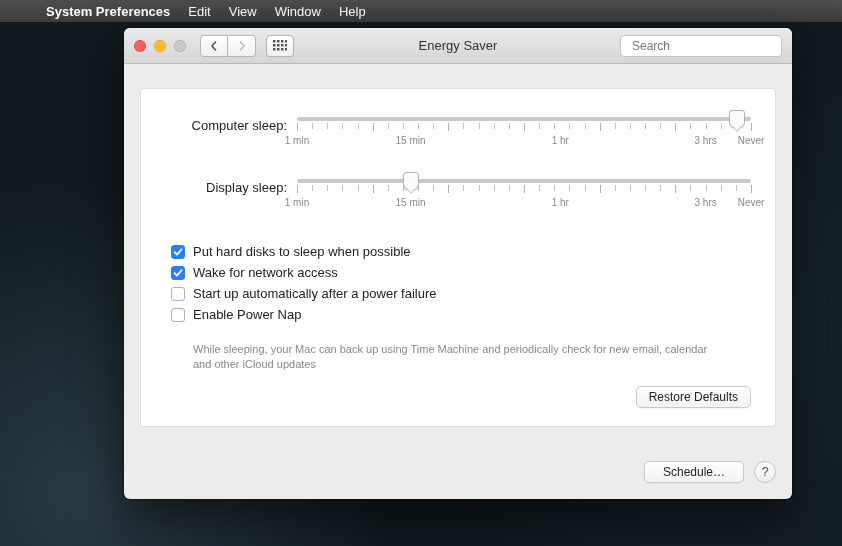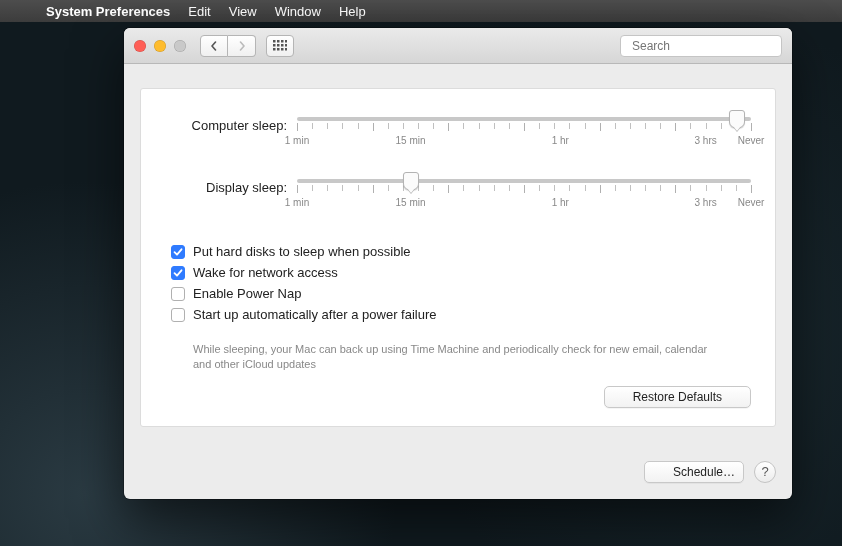--- a/index.html
+++ b/index.html
@@ -50,21 +50,21 @@
   .marks { position:relative; margin-top:14px; font-size:10px; color:#888; height:12px; }
   .mark { position:absolute; transform:translateX(-50%); white-space:nowrap; }
 
   .checks { margin-top: 4px; }
   .check-row { display:flex; align-items:flex-start; gap:8px; font-size:13px; color:#222; padding:3px 0 3px 6px; }
   .cb { width:14px; height:14px; border:1px solid #b0b0b0; border-radius:3px; background:#fff; flex-shrink:0; margin-top:1px; display:flex; align-items:center; justify-content:center; }
   .cb.checked { background:#2f7bff; border-color:#2f7bff; }
   .cb.checked svg { display:block; } .cb svg { display:none; }
   .helper { font-size:11px; color:#888; margin-left:28px; margin-top:17px; max-width: 520px; line-height:1.35; }
 
-  .btn { height:22px; padding:0 28px; font-size:12px; color:#222; background:linear-gradient(#fff,#f2f2f2); border:1px solid #c8c8c8; border-radius:5px; box-shadow:0 1px 0 rgba(0,0,0,.04); cursor:default; }
+  .btn { height:22px; padding:0 12px; font-size:12px; color:#222; background:linear-gradient(#fff,#f2f2f2); border:1px solid #c8c8c8; border-radius:5px; box-shadow:0 1px 0 rgba(0,0,0,.04); cursor:default; }
   .restore { display:flex; justify-content:flex-end; margin-top:14px; }
 
   .footer { display:flex; justify-content:flex-end; align-items:center; gap:10px; padding: 14px 16px 16px; }
   .helpbtn { width:22px; height:22px; border-radius:50%; border:1px solid #c4c4c4; background:linear-gradient(#fff,#ececec); font-size:13px; color:#555; display:flex; align-items:center; justify-content:center; }
 
   svg.chev { width:10px; height:10px; }
 </style>
 </head>
 <body>
 
@@ -109,20 +109,21 @@
             <rect width="2.5" height="2.5" x="4" y="4"></rect>
             <rect width="2.5" height="2.5" x="8" y="4"></rect>
             <rect width="2.5" height="2.5" x="12" y="4"></rect>
         <rect width="2.5" height="2.5" x="0" y="8"></rect>
             <rect width="2.5" height="2.5" x="4" y="8"></rect>
             <rect width="2.5" height="2.5" x="8" y="8"></rect>
             <rect width="2.5" height="2.5" x="12" y="8"></rect>
           </g>
       </svg>
     </div>
+    <div class="title">Energy Saver</div>
     <div class="search">
       <svg width="12" height="12" viewBox="0 0 12 12">
           <circle cx="5" cy="5" r="3.3" fill="none" stroke="#9a9a9a" stroke-width="1.3"></circle>
           <line x1="7.6" y1="7.6" x2="11" y2="11" stroke="#9a9a9a" stroke-width="1.3" stroke-linecap="round"></line>
         </svg>
       <input placeholder="Search" style="">
     </div>
   </div>
 
   <div class="body">
@@ -238,25 +239,25 @@
         <div class="check-row">
           <div class="cb checked">
               <svg width="10" height="10" viewBox="0 0 10 10">
                 <path d="M1.5 5.2 4 7.7l4.5-5.4" fill="none" stroke="#fff" stroke-width="1.8" stroke-linecap="round" stroke-linejoin="round"></path>
               </svg>
             </div>
           <span>Wake for network access</span>
         </div>
         <div class="check-row">
           <div class="cb"></div>
+          <span>Start up automatically after a power failure</span>
+        </div>
+        <div class="check-row">
+          <div class="cb"></div>
           <span>Enable Power Nap</span>
-        </div>
-        <div class="check-row">
-          <div class="cb"></div>
-          <span>Start up automatically after a power failure</span>
         </div>
         <div class="helper">While sleeping, your Mac can back up using Time Machine and periodically check for new email, calendar and other iCloud updates</div>
       </div>
 
       <div class="restore">
         <button class="btn">Restore Defaults</button>
       </div>
     </div>
   </div>
 

